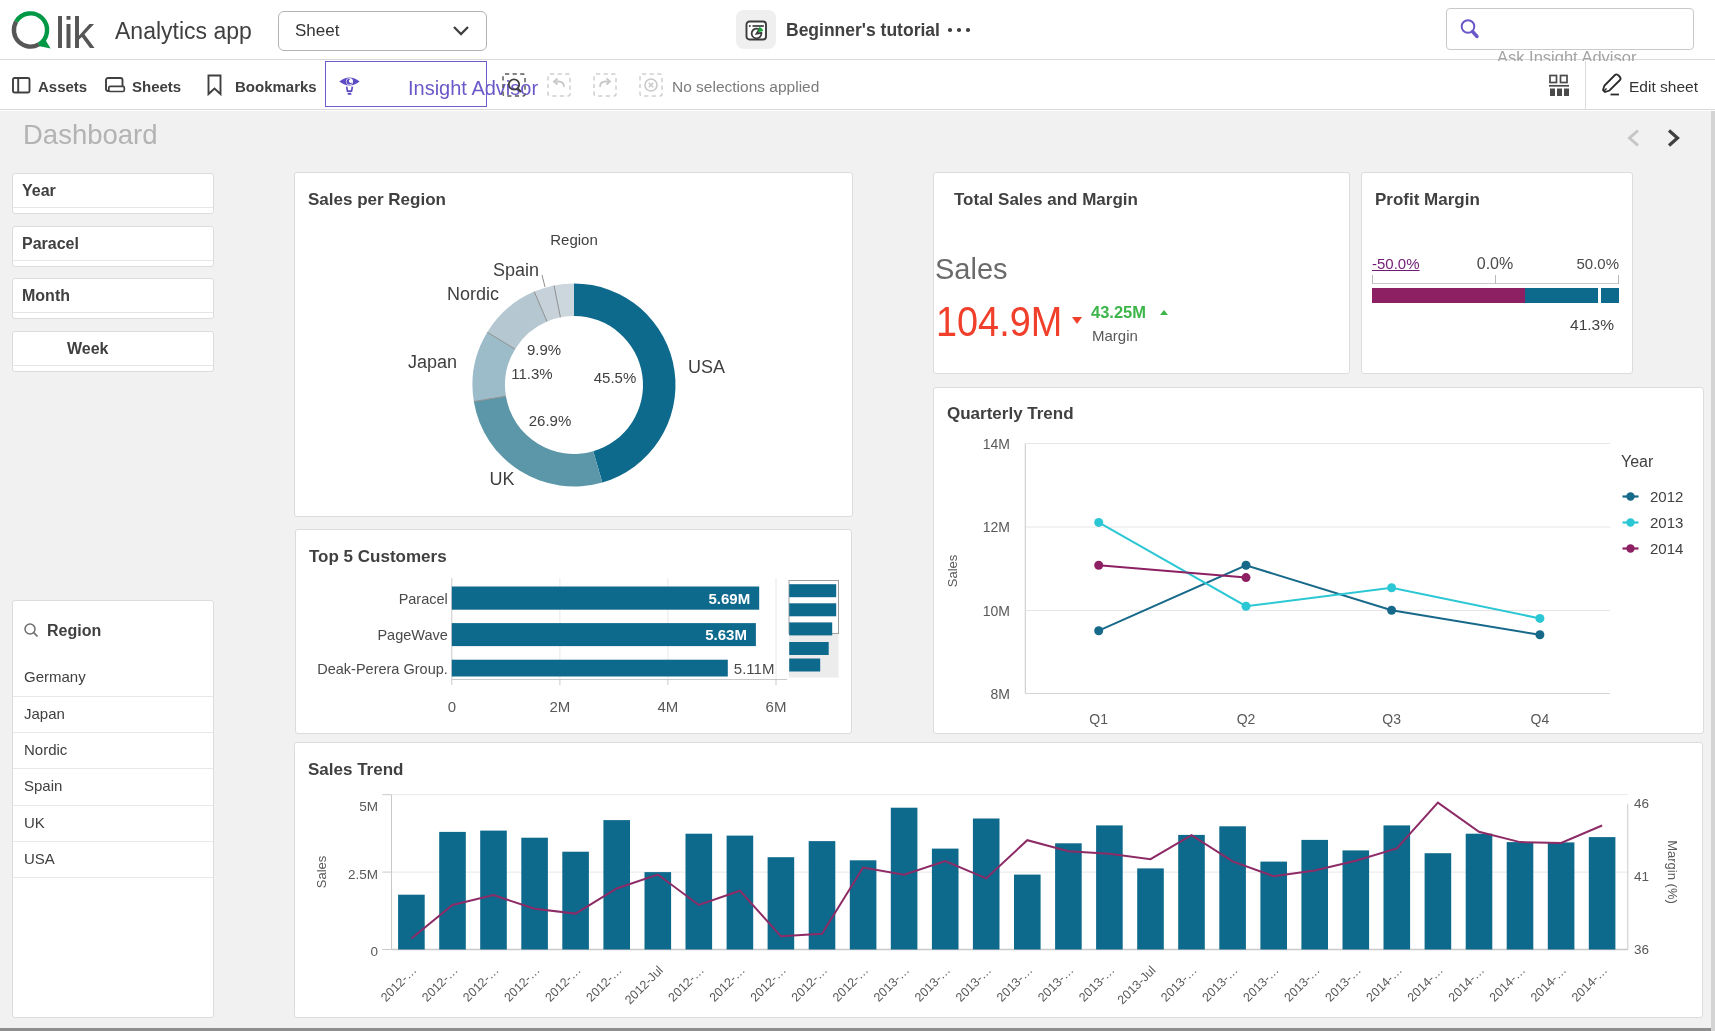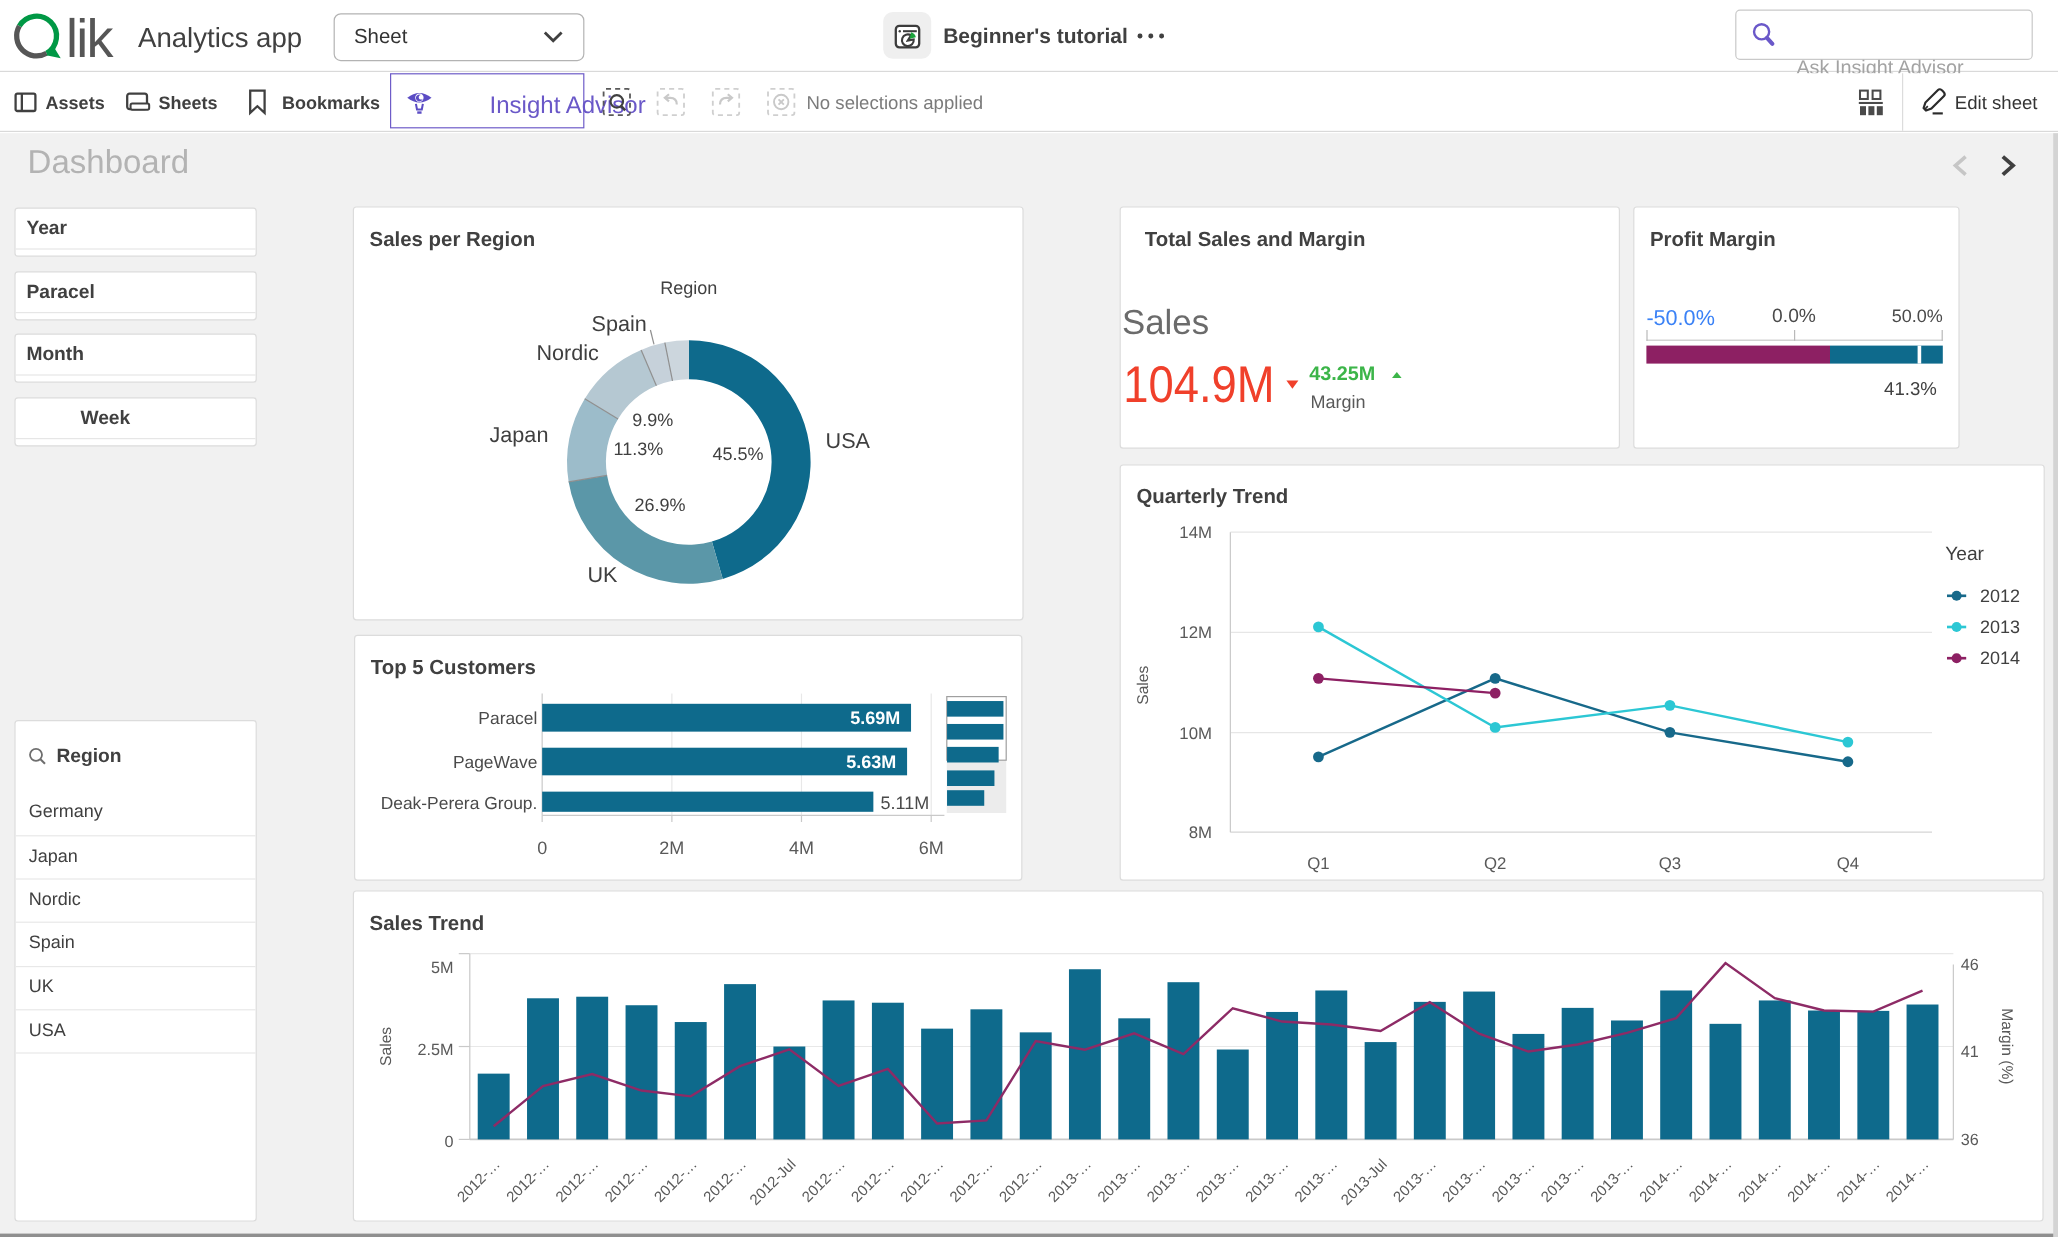--- a/index.html
+++ b/index.html
@@ -211,21 +211,21 @@
 <div class="ctitle" style="left:918px;top:190px;margin-left:36px;">Total Sales and Margin</div>
 <div class="abs" style="left:935px;top:253px;font-size:29px;color:#6b6b6b;">Sales</div>
 <div class="abs" style="left:936px;top:297px;font-size:43px;color:#f0402b;transform:scaleX(0.88);transform-origin:0 0;">104.9M</div>
 <div class="abs" style="left:1072px;top:317px;width:0;height:0;border-left:5px solid transparent;border-right:5px solid transparent;border-top:7px solid #f0402b;"></div>
 <div class="abs" style="left:1091px;top:303px;font-size:16.5px;font-weight:600;color:#3cb549;text-align:right;">43.25M</div>
 <div class="abs" style="left:1160px;top:310px;width:0;height:0;border-left:4.5px solid transparent;border-right:4.5px solid transparent;border-bottom:5px solid #3cb549;"></div>
 <div class="abs" style="left:1092px;top:327px;font-size:15px;color:#595959;">Margin</div>
 
 <div class="card" style="left:1361px;top:172px;width:272px;height:202px;"></div>
 <div class="ctitle" style="left:1375px;top:190px;">Profit Margin</div>
-<div class="abs" style="left:1372px;top:255px;font-size:18px;color:#3b82f6;">-50.0%</div>
+<div class="abs" style="left:1372px;top:255px;font-size:15px;color:#701a75;text-decoration:underline;">-50.0%</div>
 <div class="abs" style="left:1467px;top:255px;width:56px;text-align:center;font-size:16px;color:#4a4a4a;">0.0%</div>
 <div class="abs" style="left:1563px;top:255px;width:56px;text-align:right;font-size:15px;color:#4a4a4a;">50.0%</div>
 <div class="abs" style="left:1372px;top:283px;width:247px;height:1px;background:#c9c9c9;"></div>
 <div class="abs" style="left:1372px;top:274.6px;width:1px;height:9px;background:#b9b9b9;"></div>
 <div class="abs" style="left:1495px;top:274.6px;width:1px;height:9px;background:#b9b9b9;"></div>
 <div class="abs" style="left:1618px;top:274.6px;width:1px;height:9px;background:#b9b9b9;"></div>
 <div class="abs" style="left:1372px;top:288px;width:153px;height:14.6px;background:#8d2063;"></div>
 <div class="abs" style="left:1525px;top:288px;width:93.7px;height:14.6px;background:#0e6a8c;"></div>
 <div class="abs" style="left:1597.5px;top:288px;width:3.2px;height:14.6px;background:#ffffff;"></div>
 <div class="abs" style="left:1540px;top:316px;width:74px;text-align:right;font-size:15.5px;color:#404040;">41.3%</div>

